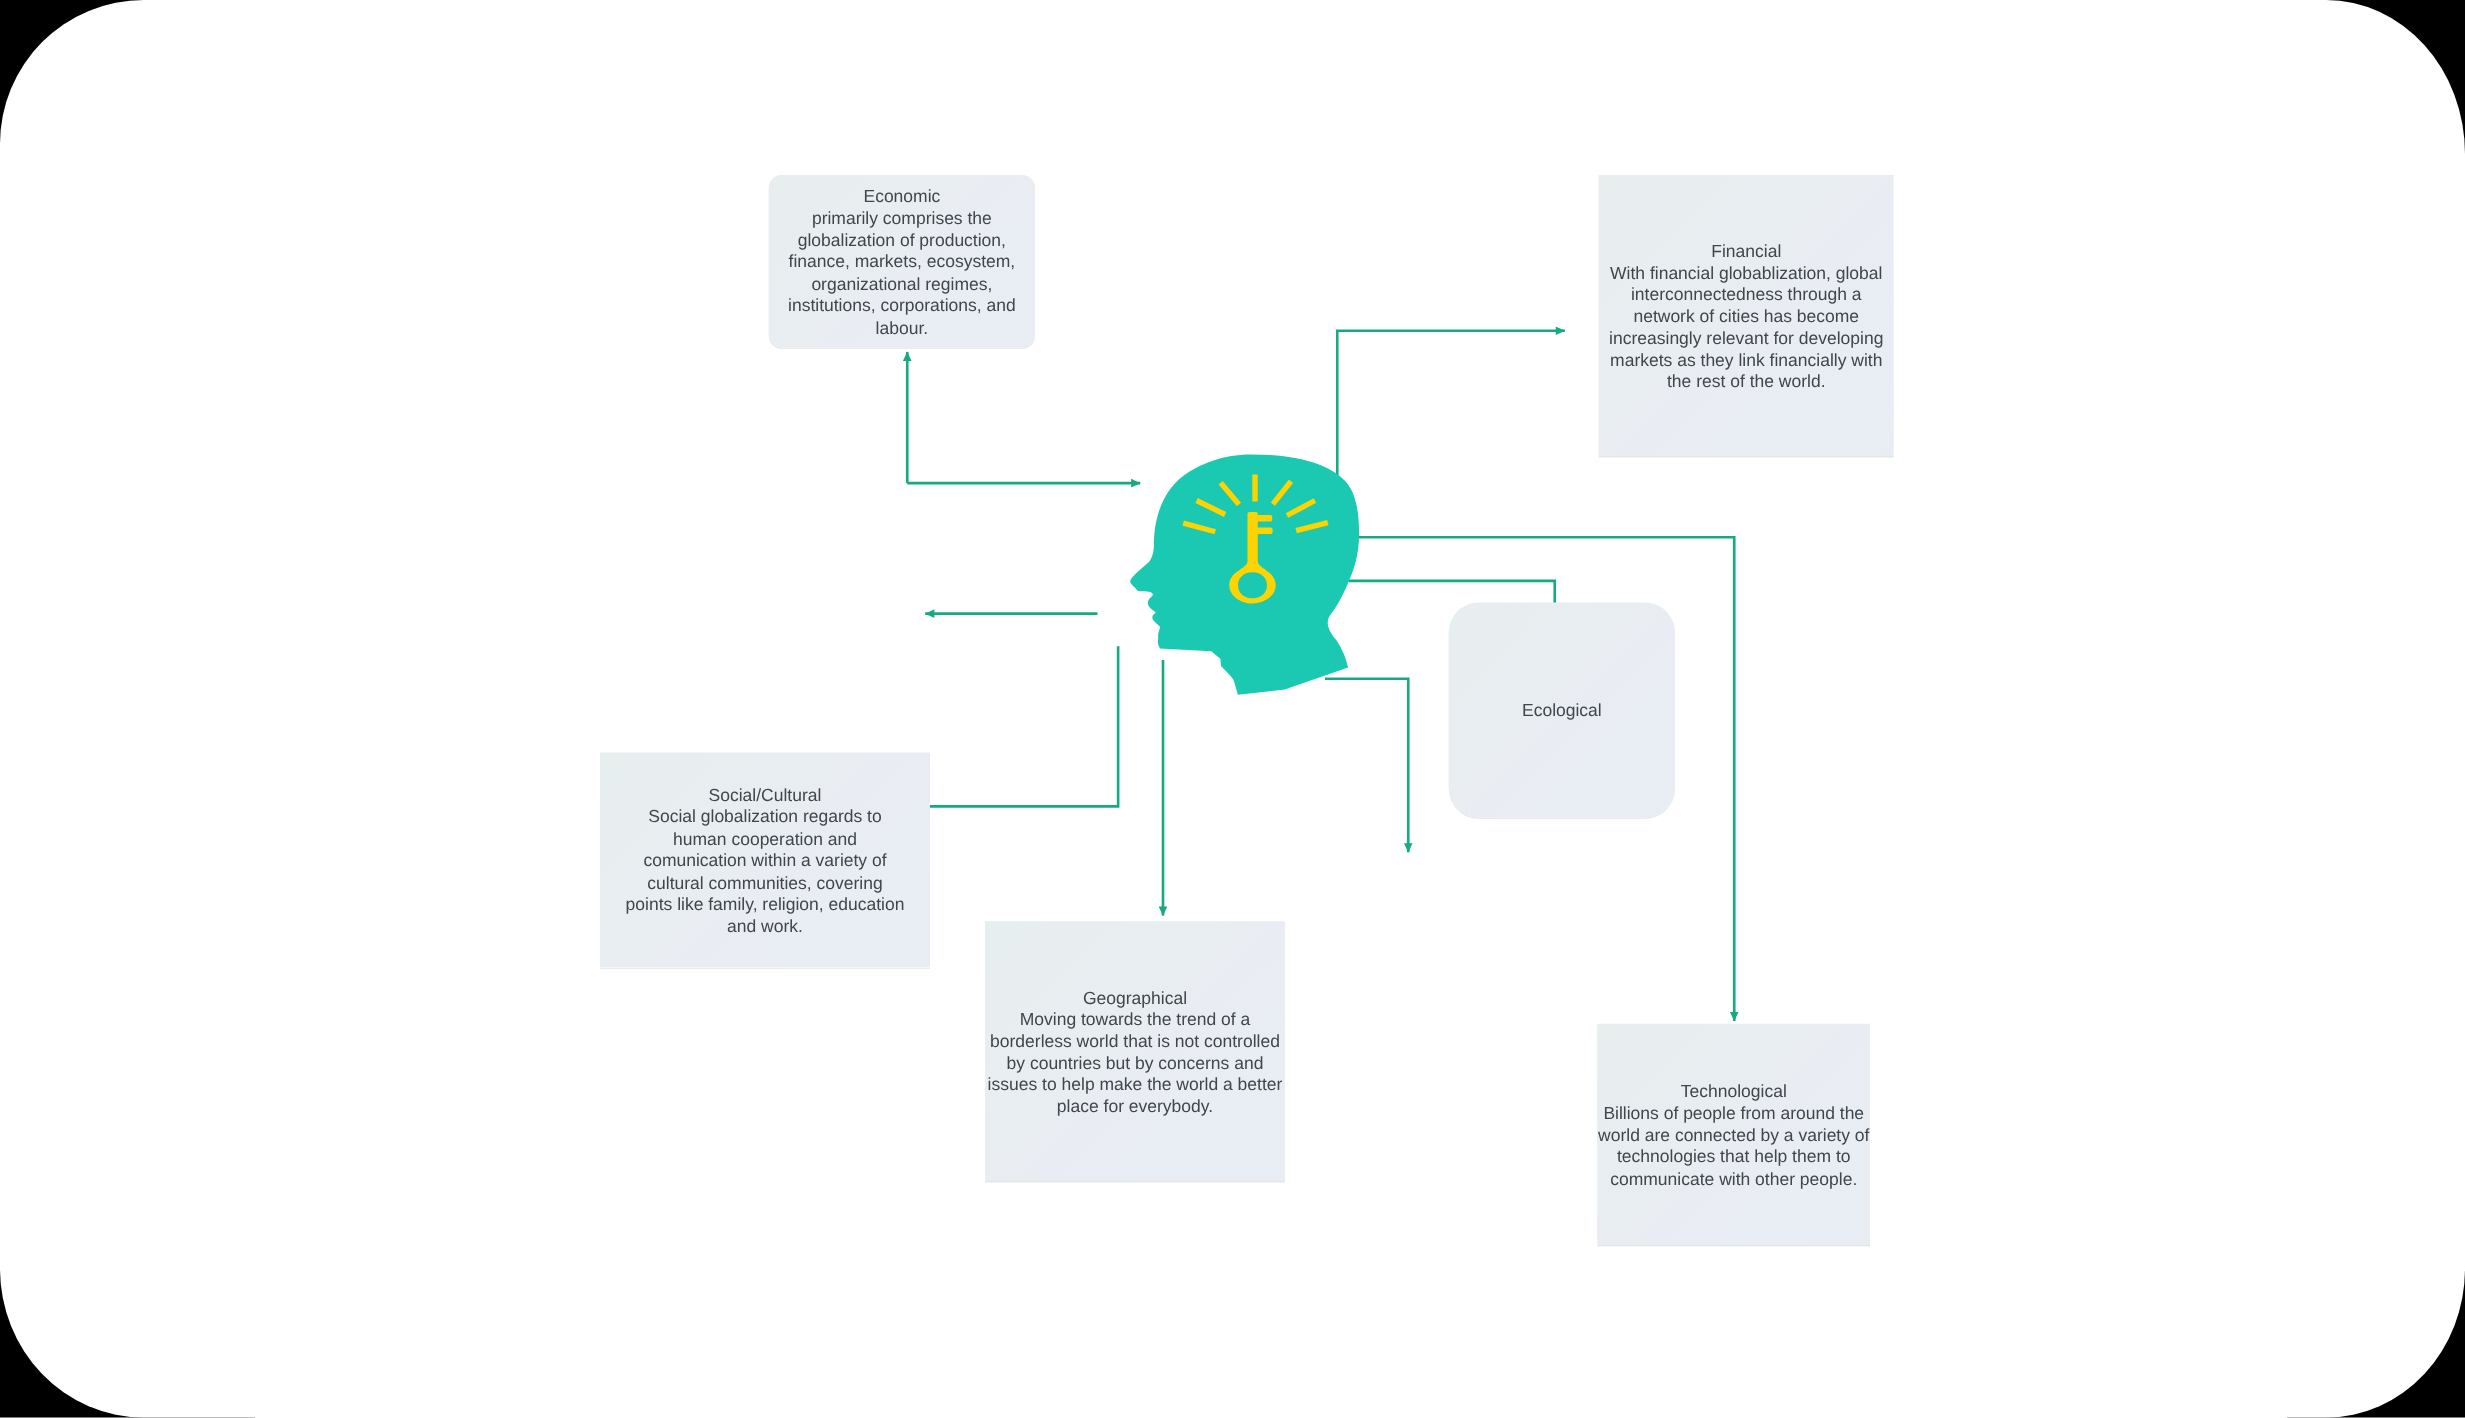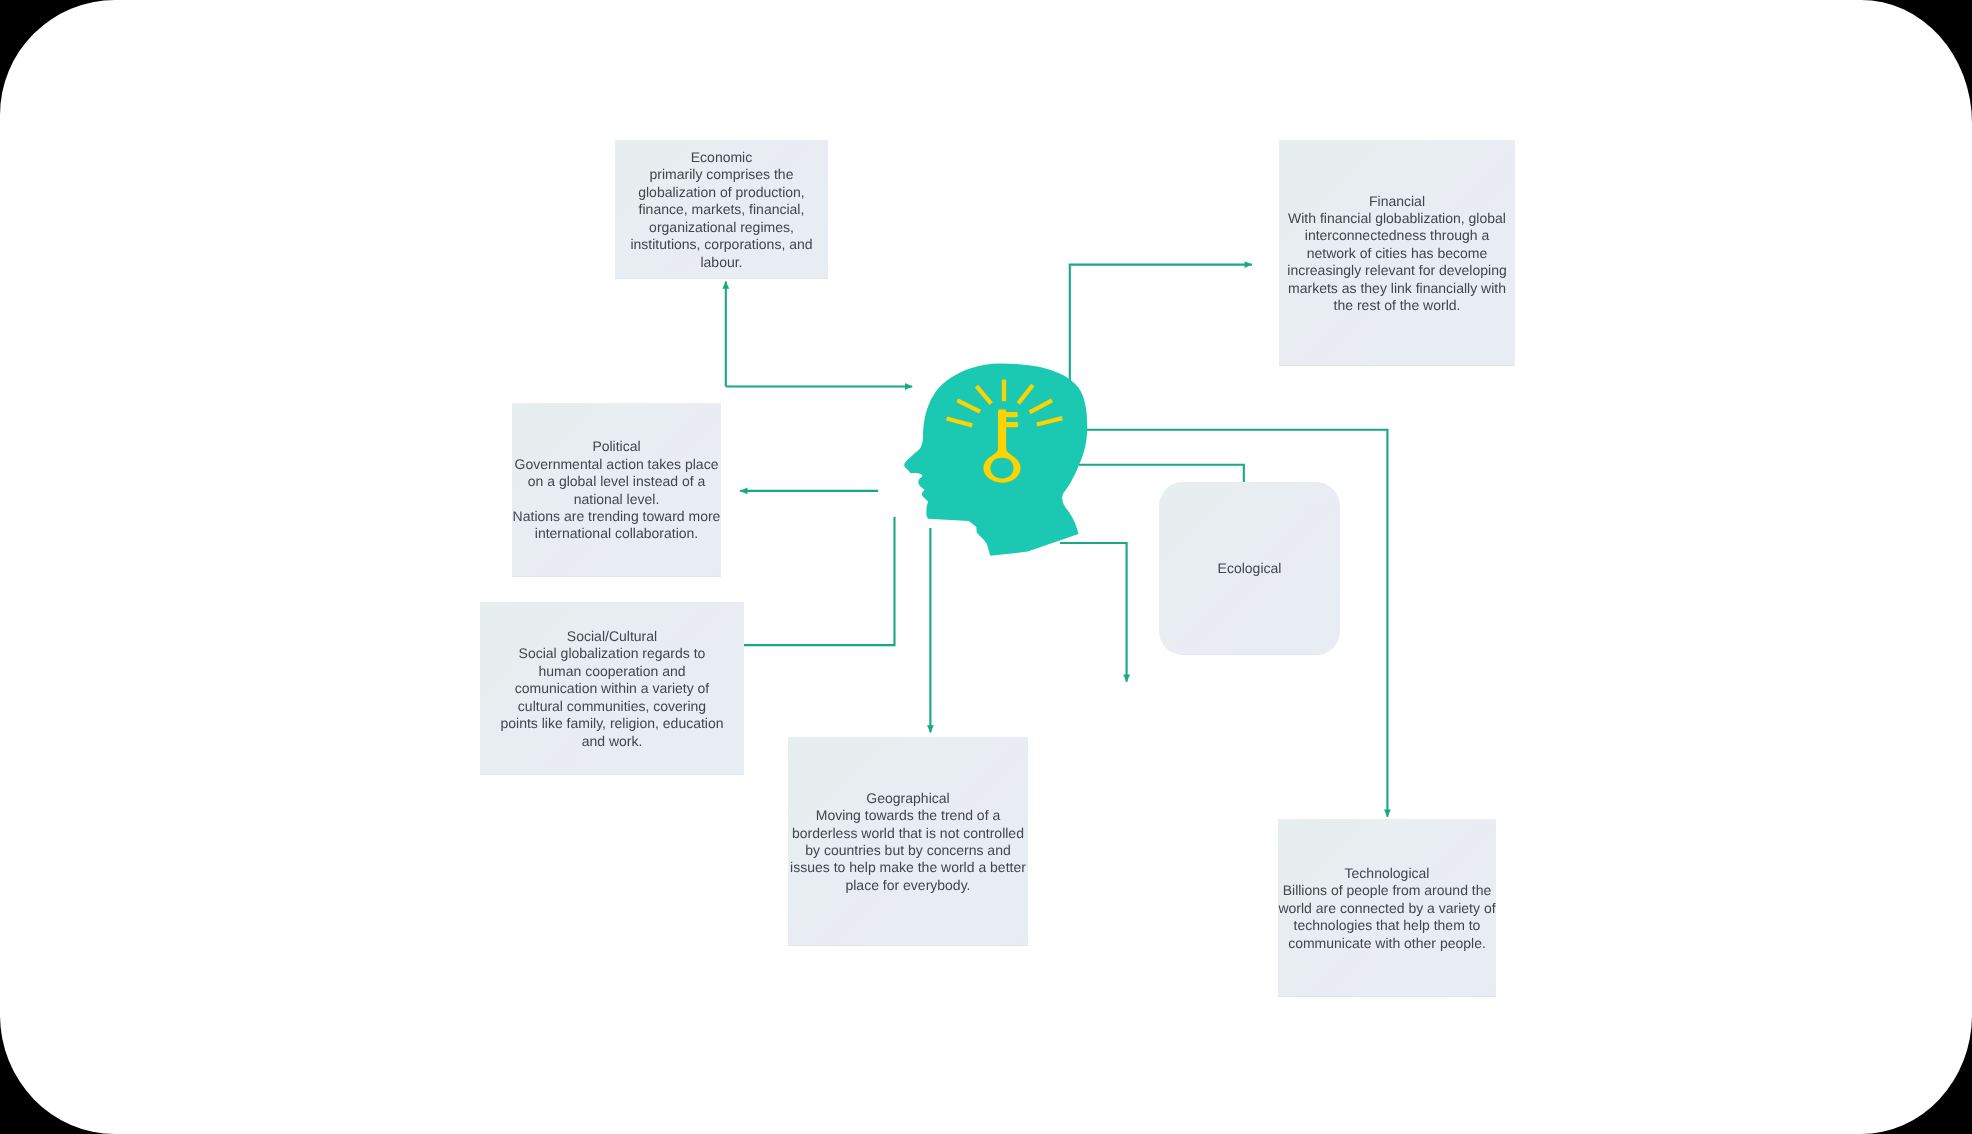--- a/index.html
+++ b/index.html
@@ -83,45 +83,37 @@
            L1006.2,448.5 C1006.2,452.0 1009.5,453.6 1012.0,455.4
            L1013.6,457.2 L990.8,457.2 L992.3,455.4 C994.8,453.6 998.0,452.0 998.0,448.5
            L998.0,411.2 C998.0,410.2 998.6,409.6 999.6,409.6 Z"></path>
       <path fill-rule="evenodd" d="M1002.0,453.5 C1012.3,453.5 1020.6,460.1 1020.6,468.1 C1020.6,476.1 1012.3,482.7 1002.0,482.7
            C991.7,482.7 983.4,476.1 983.4,468.1 C983.4,460.1 991.7,453.5 1002.0,453.5 Z
            M1002.0,457.7 C994.6,457.7 990.4,462.5 990.4,468.1 C990.4,473.7 994.6,478.5 1002.0,478.5
            C1009.4,478.5 1013.6,473.7 1013.6,468.1 C1013.6,462.5 1009.4,457.7 1002.0,457.7 Z"></path>
     </g>
   </svg>
 
-<div class="node" style="left: 615px; top: 140px; width: 213px; height: 138px;">
+<div class="node" style="left: 615px; top: 140px; width: 213px; height: 138px; border-radius: 10px;">
       <p class="heading">Economic</p>
       <p class="body">primarily comprises the
 globalization of production,
-finance, markets, financial,
+finance, markets, ecosystem,
 organizational regimes,
 institutions, corporations, and
 labour.</p>
     </div>
     <div class="node" style="left: 1252px; top: 140px; width: 236px; height: 225px; margin-left: 27px;">
       <p class="heading">Financial</p>
       <p class="body">With financial globablization, global
 interconnectedness through a
 network of cities has become
 increasingly relevant for developing
 markets as they link financially with
 the rest of the world.</p>
-    </div>
-    <div class="node" style="left: 512px; top: 403px; width: 209px; height: 173px;">
-      <p class="heading">Political</p>
-      <p class="body">Governmental action takes place
-on a global level instead of a
-national level.
-Nations are trending toward more
-international collaboration.</p>
     </div>
     <div class="node" style="left: 1159px; top: 482px; width: 181px; height: 172px; border-radius: 24px;">
       <p class="heading">Ecological</p>
     </div>
     <div class="node" style="left: 480px; top: 602px; width: 264px; height: 172px;">
       <p class="heading">Social/Cultural</p>
       <p class="body">Social globalization regards to
 human cooperation and
 comunication within a variety of
 cultural communities, covering

